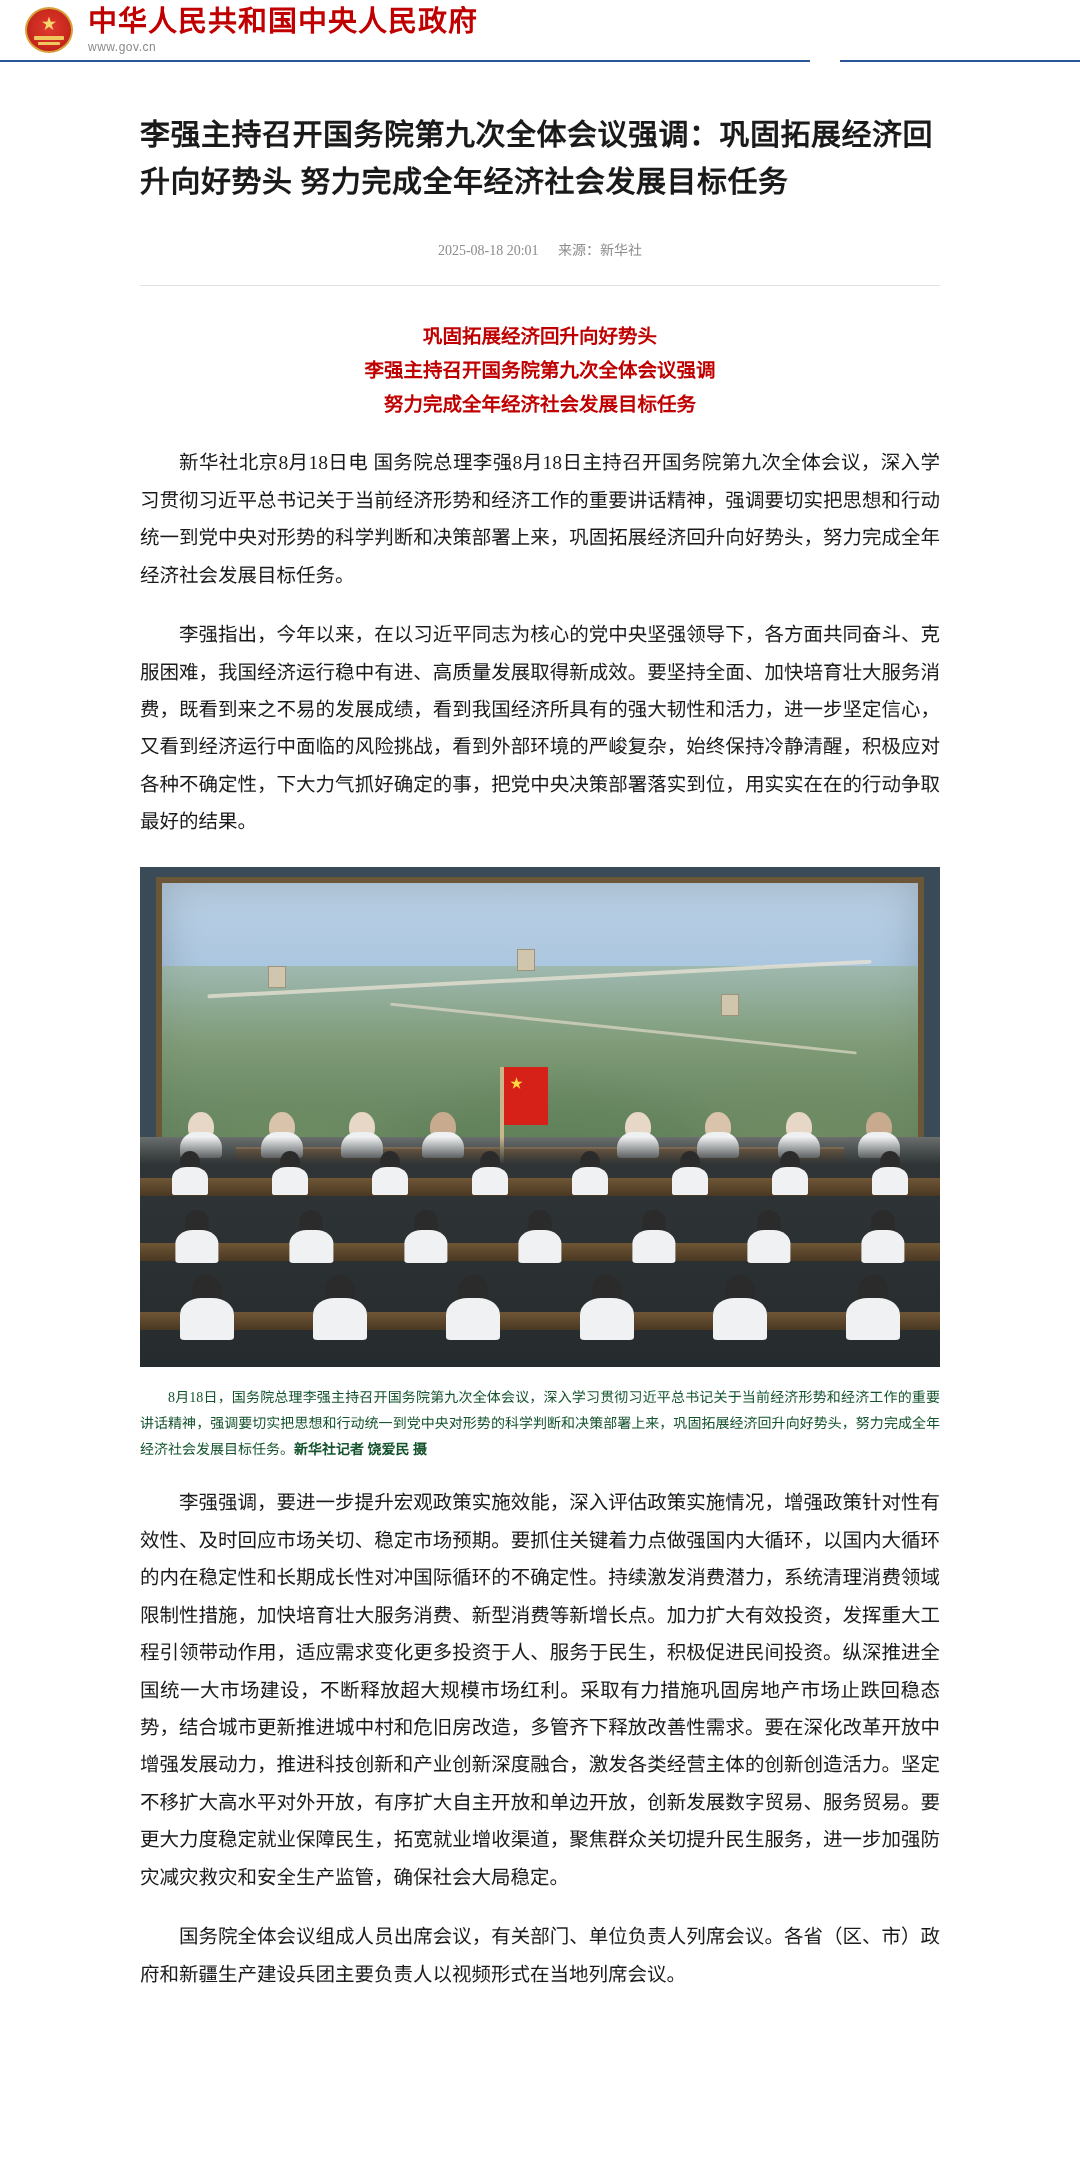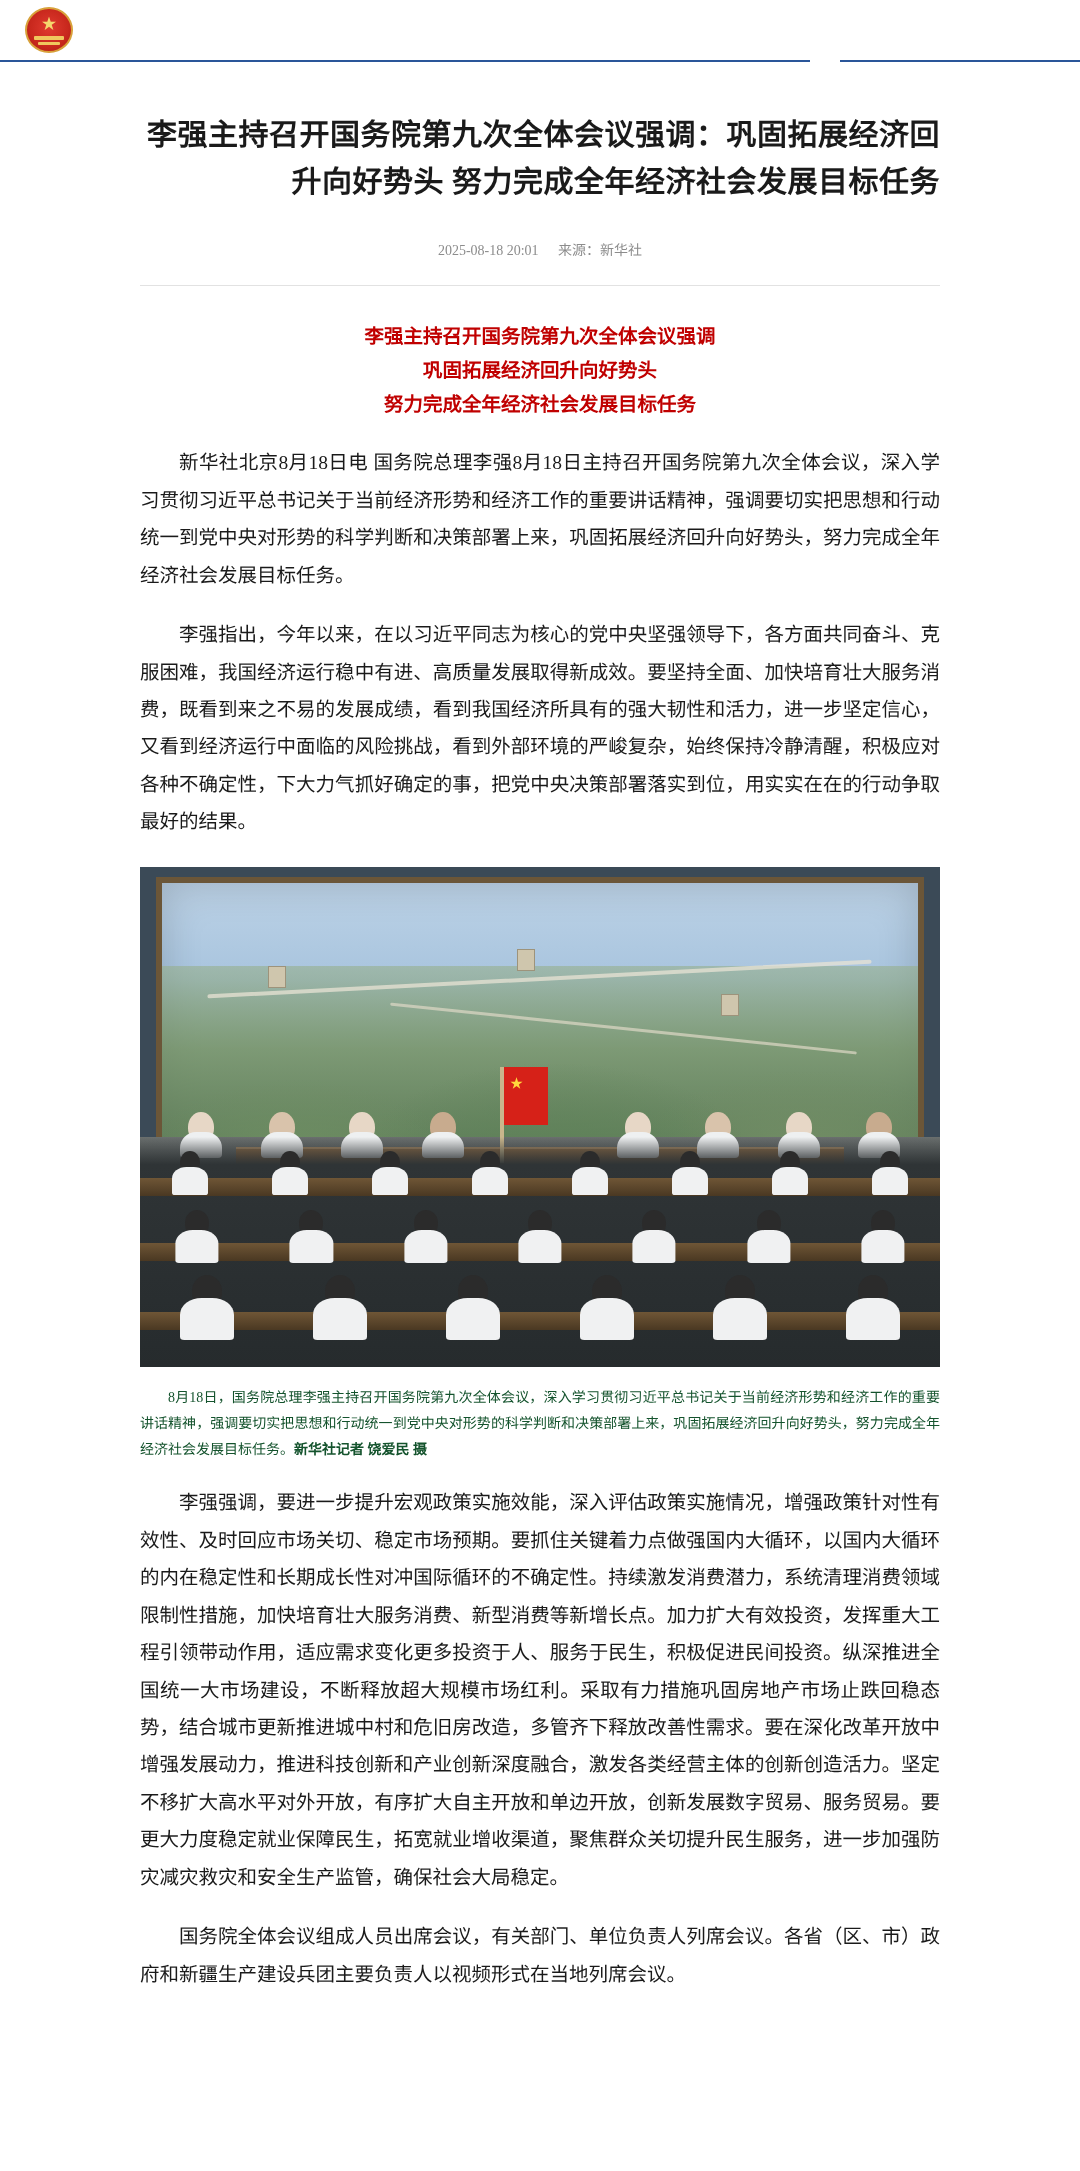--- a/index.html
+++ b/index.html
@@ -94,21 +94,21 @@
   .article {
     width: 1080px;
     padding: 40px 140px 40px 140px;
   }
   .headline {
     font-family: "Liberation Serif", "DejaVu Serif", serif;
     font-size: 30px;
     font-weight: bold;
     color: #1a1a1a;
     line-height: 1.55;
-    text-align: right;
+    text-align: left;
     letter-spacing: 0.5px;
     margin: 10px 0 0 0;
   }
   .meta {
     margin-top: 34px;
     text-align: center;
     font-family: Liberation Serif, serif;
     font-size: 14px;
     color: #8c8c8c;
   }
@@ -286,40 +286,44 @@
 </head>
 <body>
 
 <div class="site-header">
   <div class="emblem">
     <div class="emblem-circle"></div>
     <div class="emblem-star">★</div>
     <div class="emblem-bar"></div>
     <div class="emblem-bar2"></div>
   </div>
+  <div class="header-text">
+    <div class="header-title">中华人民共和国中央人民政府</div>
+    <div class="header-sub">www.gov.cn</div>
+  </div>
   <div class="header-gap"></div>
   <div class="header-rule-right"></div>
 </div>
 
 <div class="article">
 
   <h1 class="headline">李强主持召开国务院第九次全体会议强调：巩固拓展经济回升向好势头 努力完成全年经济社会发展目标任务</h1>
 
   <div class="meta">
     <span>2025-08-18 20:01</span>
     <span class="meta-source">
       <span>来源：</span><span>新华社</span>
     </span>
   </div>
 
   <hr class="divider">
 
   <div class="lede">
+    <div>巩固拓展经济回升向好势头</div>
     <div>李强主持召开国务院第九次全体会议强调</div>
-    <div>巩固拓展经济回升向好势头</div>
     <div>努力完成全年经济社会发展目标任务</div>
   </div>
 
   <p class="body-text">新华社北京8月18日电 国务院总理李强8月18日主持召开国务院第九次全体会议，深入学习贯彻习近平总书记关于当前经济形势和经济工作的重要讲话精神，强调要切实把思想和行动统一到党中央对形势的科学判断和决策部署上来，巩固拓展经济回升向好势头，努力完成全年经济社会发展目标任务。</p>
   <p class="body-text">李强指出，今年以来，在以习近平同志为核心的党中央坚强领导下，各方面共同奋斗、克服困难，我国经济运行稳中有进、高质量发展取得新成效。要坚持全面、加快培育壮大服务消费，既看到来之不易的发展成绩，看到我国经济所具有的强大韧性和活力，进一步坚定信心，又看到经济运行中面临的风险挑战，看到外部环境的严峻复杂，始终保持冷静清醒，积极应对各种不确定性，下大力气抓好确定的事，把党中央决策部署落实到位，用实实在在的行动争取最好的结果。</p>
 
   <div class="figure">
     <div class="photo">
       <div class="mural">
         <div class="mountains"></div>

